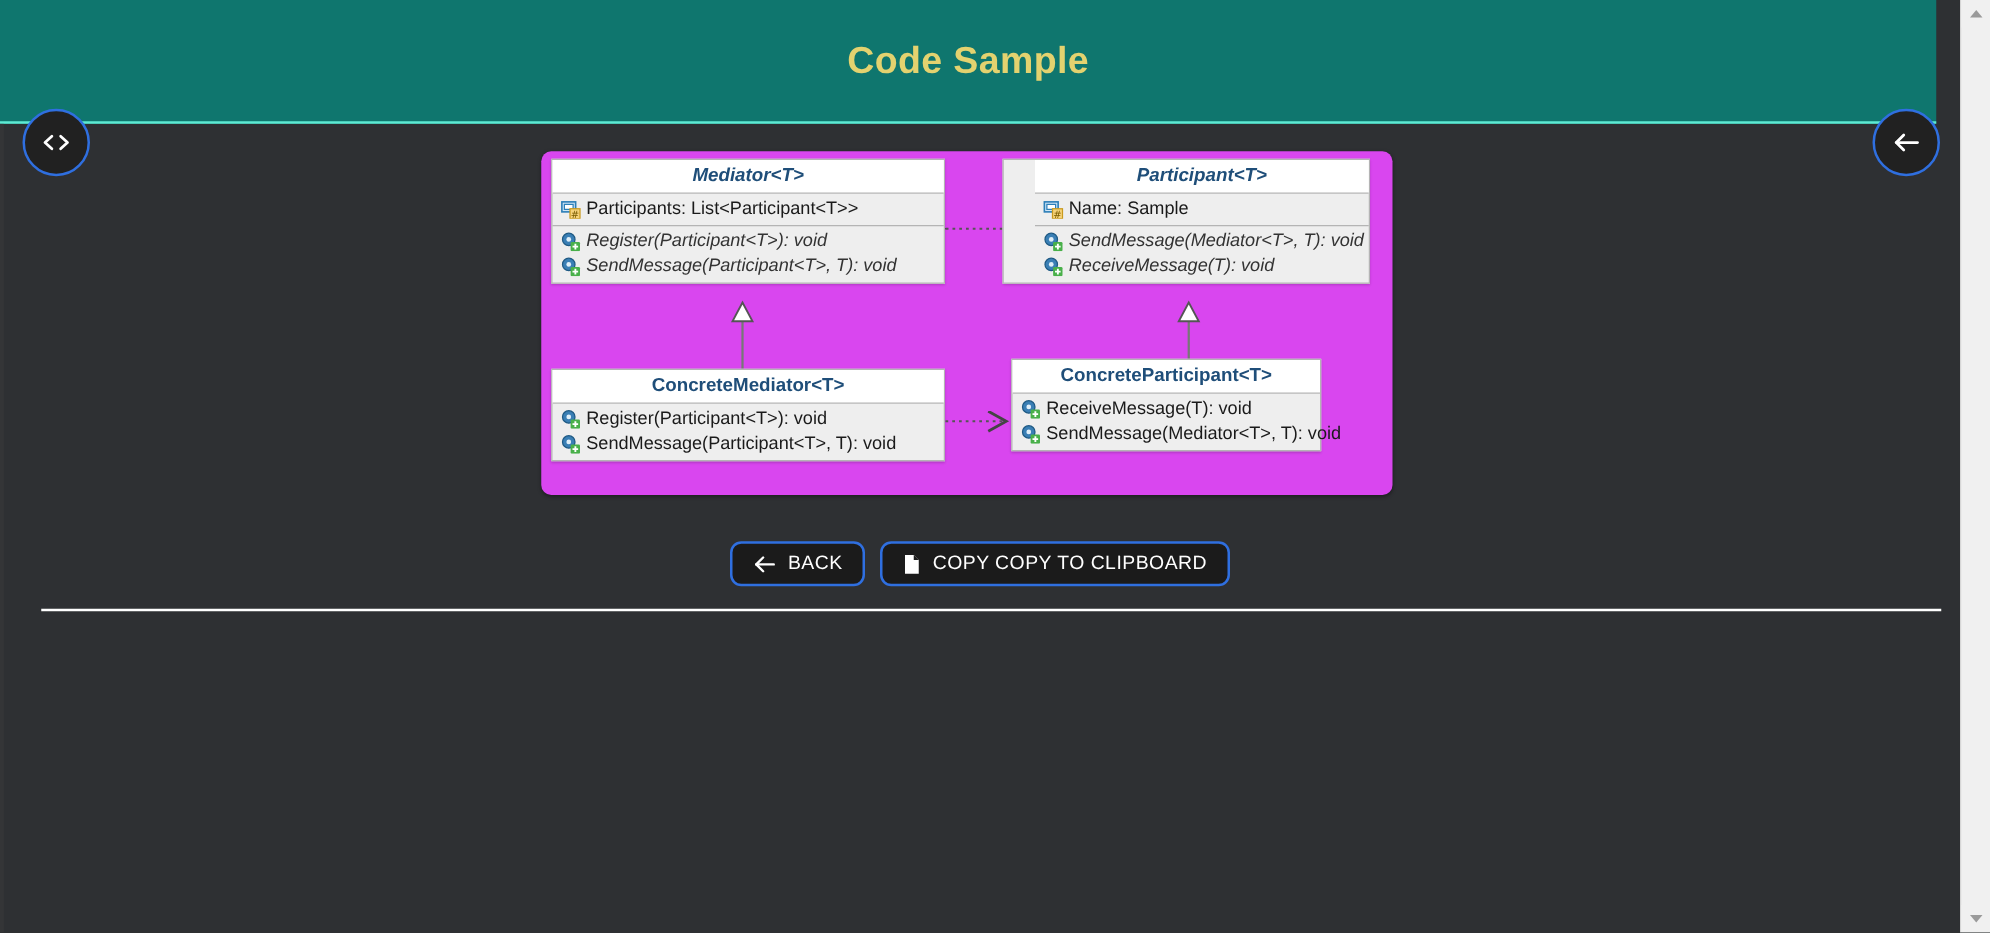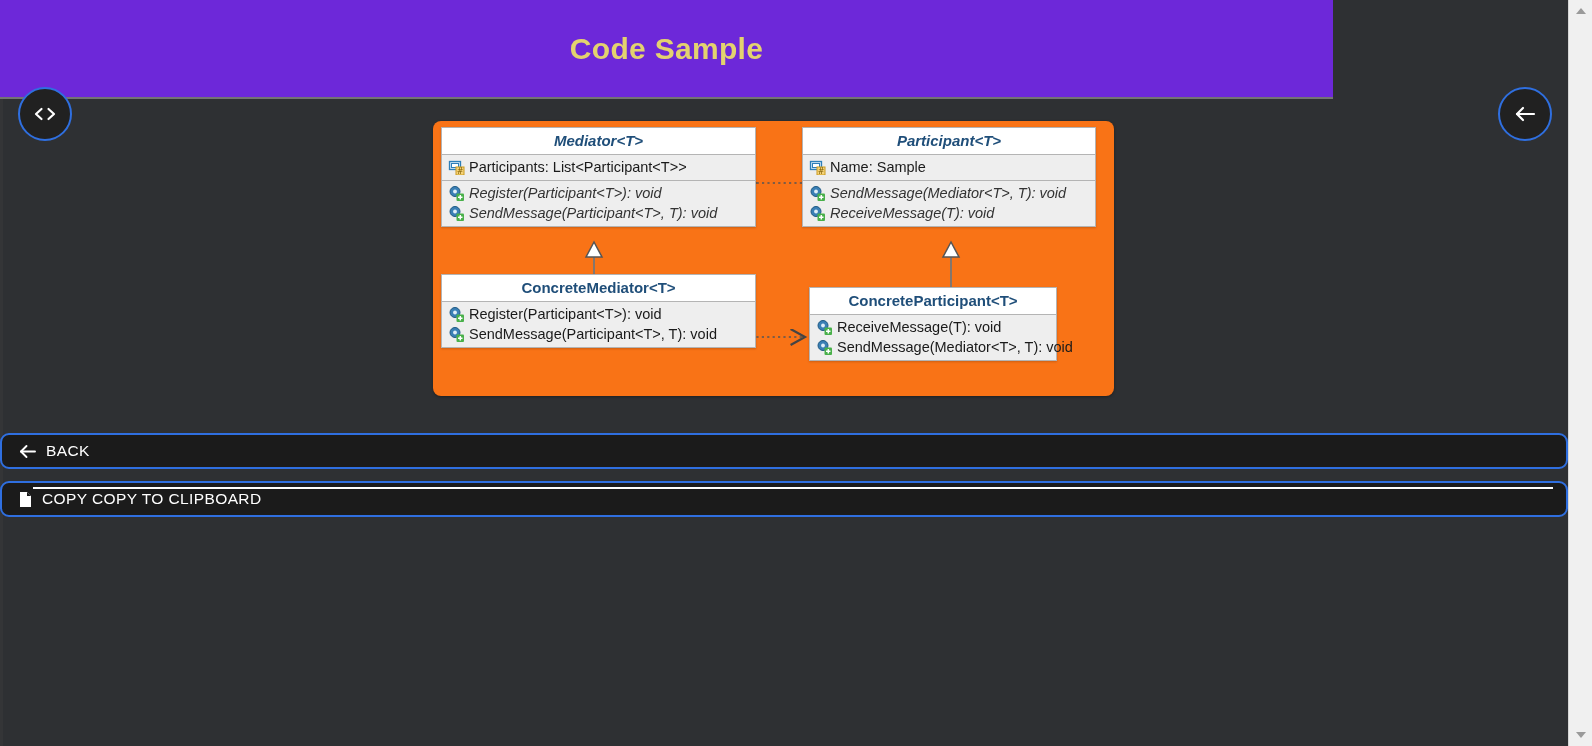--- a/index.html
+++ b/index.html
@@ -9,23 +9,23 @@
     overflow: hidden;
     font-family: "Liberation Sans", sans-serif;
   }
   body { background: #2e3033; }
 
   #app { position: relative; width: 1592px; height: 746px; }
 
   
   .header {
     position: absolute; left: 0; top: 0;
-    width: 1333px; height: 99px;
-    background: #6d28d9;
-    border-bottom: 2px solid #737373;
+    width: 1549px; height: 99px;
+    background: #0f766e;
+    border-bottom: 2px solid #5eead4;
     display: flex; align-items: center; justify-content: center;
   }
   .header-title {
     font-size: 30px; font-weight: bold;
     color: #e3d26f;
     letter-spacing: .3px;
   }
 
   
   .round-btn {
@@ -42,21 +42,21 @@
   }
   .round-btn svg { display: block; }
   #code-fab  { left: 18px;  top: 87px; }
   #back-fab  { left: 1498px; top: 87px; }
 
   
   .diagram-panel {
     position: absolute;
     left: 433px; top: 121px;
     width: 681px; height: 275px;
-    background: #f97316;
+    background: #d946ef;
     border-radius: 8px;
     box-shadow: 0 1px 3px rgba(0,0,0,.35);
     text-decoration: underline;
   }
 
   .uml-box {
     position: absolute;
     background: #eeeeee;
     border: 1px solid #b4b4b4;
     box-shadow: 0 1px 2px rgba(0,0,0,.18);
@@ -89,21 +89,21 @@
 
   
   .connector-layer {
     position: absolute; left: 0; top: 0; width: 681px; height: 275px;
     pointer-events: none;
   }
 
   
   .actions {
     position: absolute; left: 0; top: 433px; width: 1568px;
-    display: flex; justify-content: center; gap: 12px; flex-direction: column;
+    display: flex; justify-content: center; gap: 12px;
   }
   .pill {
     display: flex; align-items: center; gap: 9px;
     background: #1b1b1b;
     border: 2px solid #2f6fe0;
     border-radius: 9px;
     color: #ffffff;
     font-size: 15.5px;
     letter-spacing: .4px;
     padding: 7px 16px;
@@ -234,21 +234,21 @@
               <circle cx="7" cy="6.5" r="1.9" fill="#dfeef8"></circle>
               <rect x="8.5" y="8.5" width="7.5" height="7.5" rx="1" fill="#49b04a"></rect>
               <path d="M12.3,10 v4.5 M10,12.25 h4.5" stroke="#ffffff" stroke-width="1.5"></path>
             </svg>
           </span>
           <span>SendMessage(Participant&lt;T&gt;, T): void</span>
         </div>
       </div>
     </div>
 
-    <div class="uml-box" style="left:369px; top:6px; width:294px;">
+    <div class="uml-box" style="left:369px; top:6px; width:294px;padding-left:25px;">
       <div class="uml-title abstract">Participant&lt;T&gt;</div>
       <div class="uml-section">
         <div class="uml-row">
           <span class="mico">
             <svg width="17" height="16" viewBox="0 0 17 16">
               <rect x="1.5" y="2.5" width="11" height="8" fill="#cfe6f7" stroke="#2d7fb8" stroke-width="1.3"></rect>
               <rect x="3.5" y="4.5" width="7" height="4" fill="#ffffff" stroke="#2d7fb8" stroke-width="1"></rect>
               <rect x="8" y="8" width="8" height="8" fill="#f6d37a" stroke="#c99a1e" stroke-width="1"></rect>
               <text x="12" y="15" font-size="8" text-anchor="middle" fill="#7a5c00" font-family="DejaVu Sans, sans-serif">#</text>
             </svg>
@@ -275,21 +275,21 @@
               <circle cx="7" cy="6.5" r="1.9" fill="#dfeef8"></circle>
               <rect x="8.5" y="8.5" width="7.5" height="7.5" rx="1" fill="#49b04a"></rect>
               <path d="M12.3,10 v4.5 M10,12.25 h4.5" stroke="#ffffff" stroke-width="1.5"></path>
             </svg>
           </span>
           <span>ReceiveMessage(T): void</span>
         </div>
       </div>
     </div>
 
-    <div class="uml-box" style="left:8px; top:153px; width:315px;">
+    <div class="uml-box" style="left:8px; top:174px; width:315px;">
       <div class="uml-title">ConcreteMediator&lt;T&gt;</div>
       <div class="uml-section">
         <div class="uml-row">
           <span class="mico">
             <svg width="17" height="16" viewBox="0 0 17 16">
               <circle cx="7" cy="6.5" r="5" fill="#3a7fb5" stroke="#1f5a84" stroke-width="1"></circle>
               <circle cx="7" cy="6.5" r="1.9" fill="#dfeef8"></circle>
               <rect x="8.5" y="8.5" width="7.5" height="7.5" rx="1" fill="#49b04a"></rect>
               <path d="M12.3,10 v4.5 M10,12.25 h4.5" stroke="#ffffff" stroke-width="1.5"></path>
             </svg>

